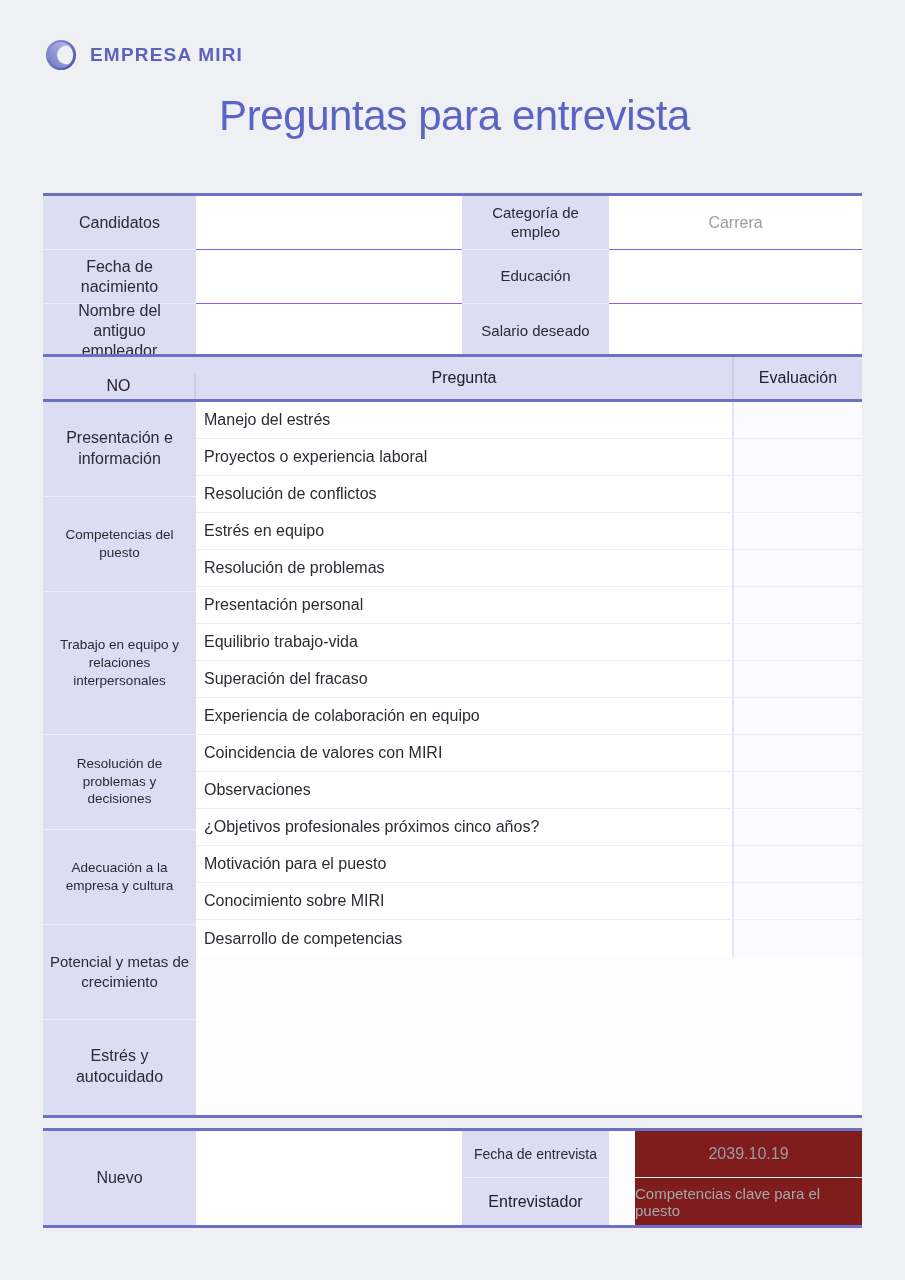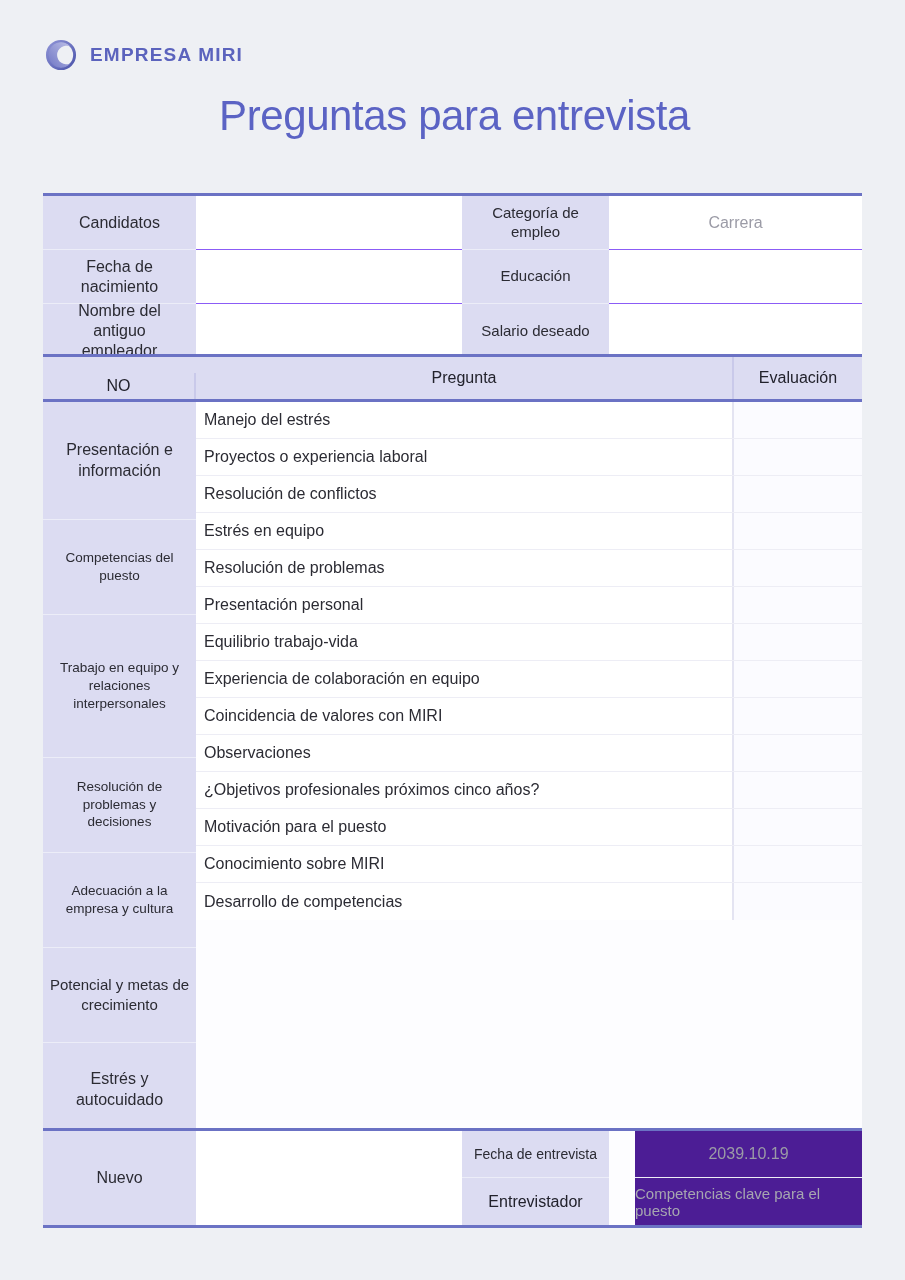--- a/index.html
+++ b/index.html
@@ -136,21 +136,21 @@
   #new-block .blank { width: 266px; background: #ffffff; }
   #new-block .right { flex: 1; display: flex; flex-direction: column; }
   #new-block .right .row { height: 47px; gap: 26px; }
   #new-block .r-lbl {
     width: 147px; background: #dcdcf2;
     display: flex; align-items: center; justify-content: center;
     border-bottom: 1px solid #ecedf8;
   }
   #new-block .r-val {
     flex: 1; display: flex; align-items: center; justify-content: center;
-    background: #4c1d95;
+    background: #7f1d1d;
     border-bottom: 1px solid #eeeef6;
   }
   #new-block .right .row:last-child .r-lbl,
   #new-block .right .row:last-child .r-val { border-bottom: none; }
   #new-block .r-lbl.small { font-size: 14px; color: #2b2b33; }
   #new-block .r-lbl.big { font-size: 16px; color: #22222c; }
   #new-block .r-val.date { font-size: 16px; color: #9b9ba6; }
   #new-block .r-val.note { font-size: 15px; color: #a6a6b0; }
 
   .fs-xs { font-size: 12.5px; }
@@ -204,21 +204,21 @@
   </div>
 
   <div class="block" id="q-block">
     <div class="thead">
       <div class="cell th-no">NO</div>
       <div class="cell th-q">Pregunta</div>
       <div class="cell th-eval">Evaluación</div>
     </div>
     <div class="tbody">
       <div class="cats" id="cats-col">
-          <div class="cat" style="height: 118px; font-size: 16px;">Presentación e información</div>
+          <div class="cat" style="height: 95px; font-size: 16px;">Presentación e información</div>
           <div class="cat" style="height: 95px; font-size: 13.5px;">Competencias del puesto</div>
           <div class="cat" style="height: 142.5px; font-size: 13.5px;">Trabajo en equipo y relaciones interpersonales</div>
           <div class="cat" style="height: 95px; font-size: 13.5px;">Resolución de problemas y decisiones</div>
           <div class="cat" style="height: 95px; font-size: 13.5px;">Adecuación a la empresa y cultura</div>
           <div class="cat" style="height: 95px; font-size: 15px;">Potencial y metas de crecimiento</div>
           <div class="cat" style="height: 95px; font-size: 16px;">Estrés y autocuidado</div>
         </div>
       <div class="qcol" id="q-col">
           <div class="qrow">
             <div class="qtext">Manejo del estrés</div>
@@ -239,20 +239,24 @@
           <div class="qrow">
             <div class="qtext">Resolución de problemas</div>
             <div class="qeval"></div>
           </div>
           <div class="qrow">
             <div class="qtext">Presentación personal</div>
             <div class="qeval"></div>
           </div>
           <div class="qrow">
             <div class="qtext">Equilibrio trabajo-vida</div>
+            <div class="qeval"></div>
+          </div>
+          <div class="qrow">
+            <div class="qtext">Superación del fracaso</div>
             <div class="qeval"></div>
           </div>
           <div class="qrow">
             <div class="qtext">Experiencia de colaboración en equipo</div>
             <div class="qeval"></div>
           </div>
           <div class="qrow">
             <div class="qtext">Coincidencia de valores con MIRI</div>
             <div class="qeval"></div>
           </div>

